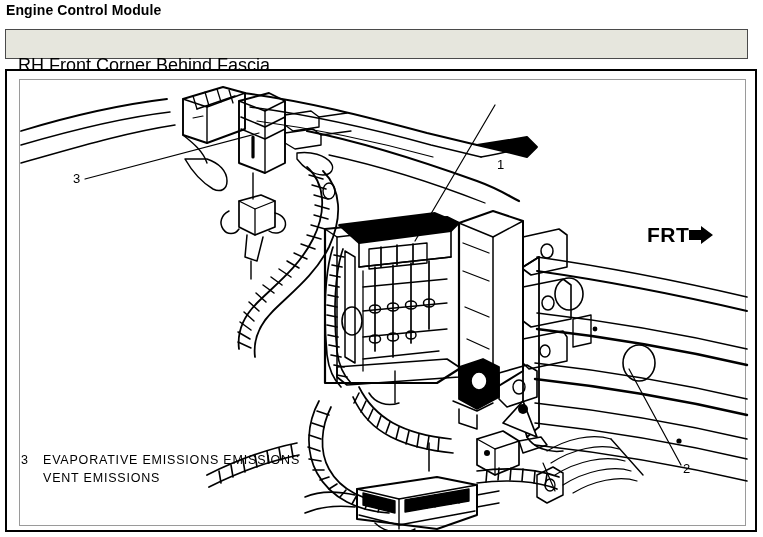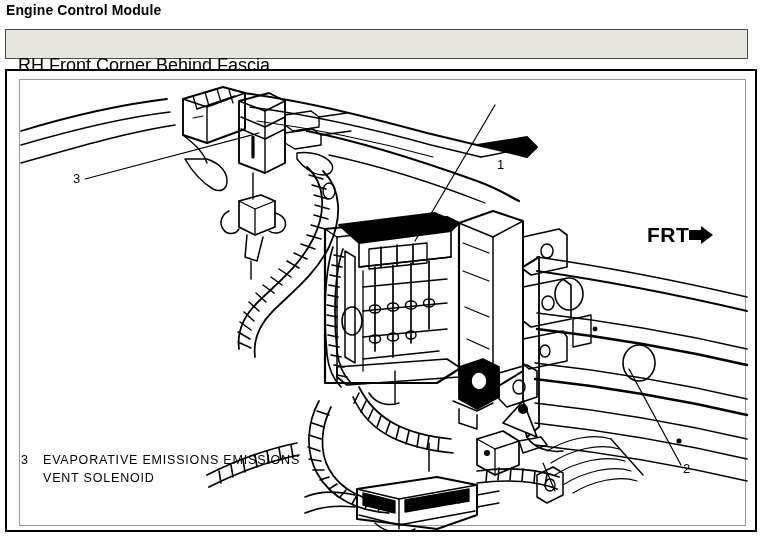--- a/index.html
+++ b/index.html
@@ -425,18 +425,18 @@
       <span>FRT</span><svg width="26" height="20" viewBox="0 0 26 20" style="vertical-align:-3px;margin-left:-1px;">
         <path d="M1 5 L13 5 L13 1 L25 10 L13 19 L13 15 L1 15 Z" fill="#000000"></path>
       </svg>
     </div>
 
     <div class="legend">
       <div class="legend-row">
         <span class="legend-num">3</span><span>EVAPORATIVE EMISSIONS EMISSIONS</span>
       </div>
       <div class="legend-row">
-        <span class="legend-cont"></span><span>VENT SOLENOID</span>
+        <span class="legend-cont"></span><span>VENT EMISSIONS</span>
       </div>
     </div>
 
   </div>
 </div>
 
 </body></html>

